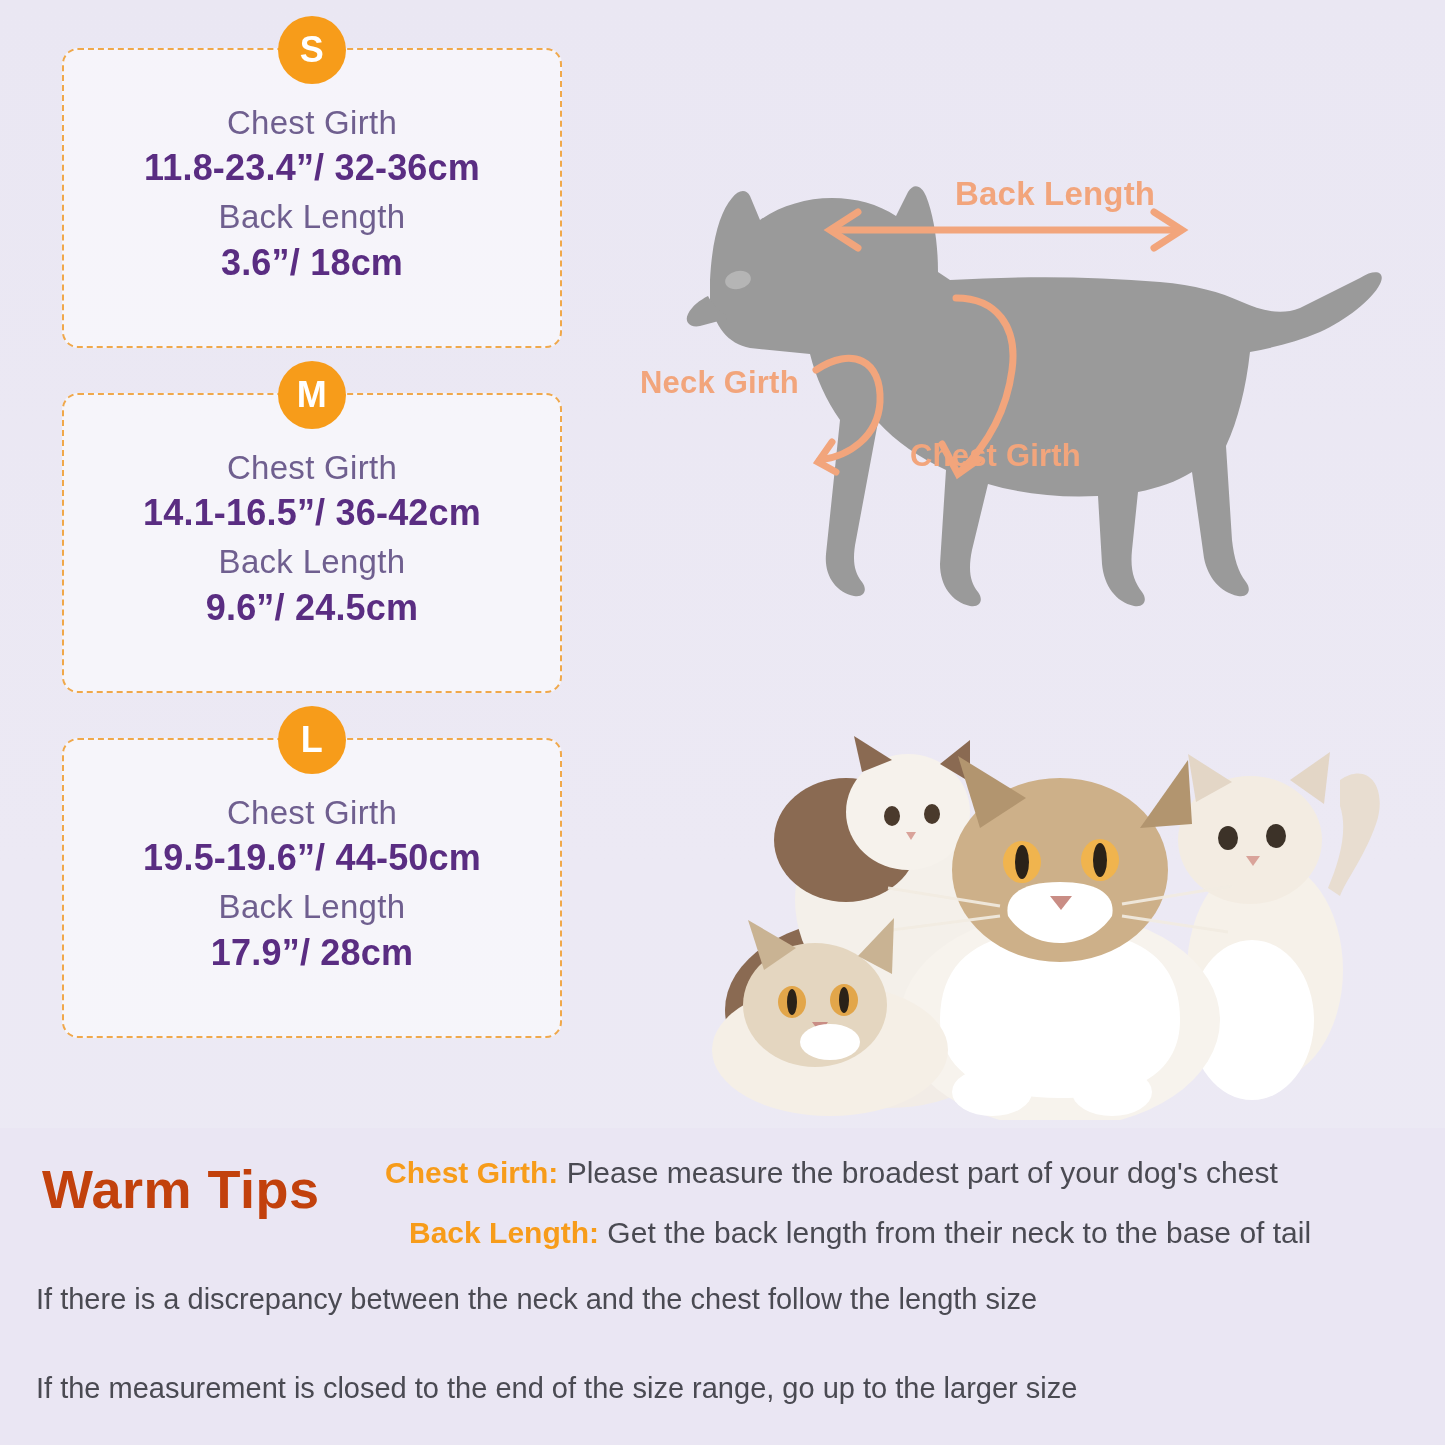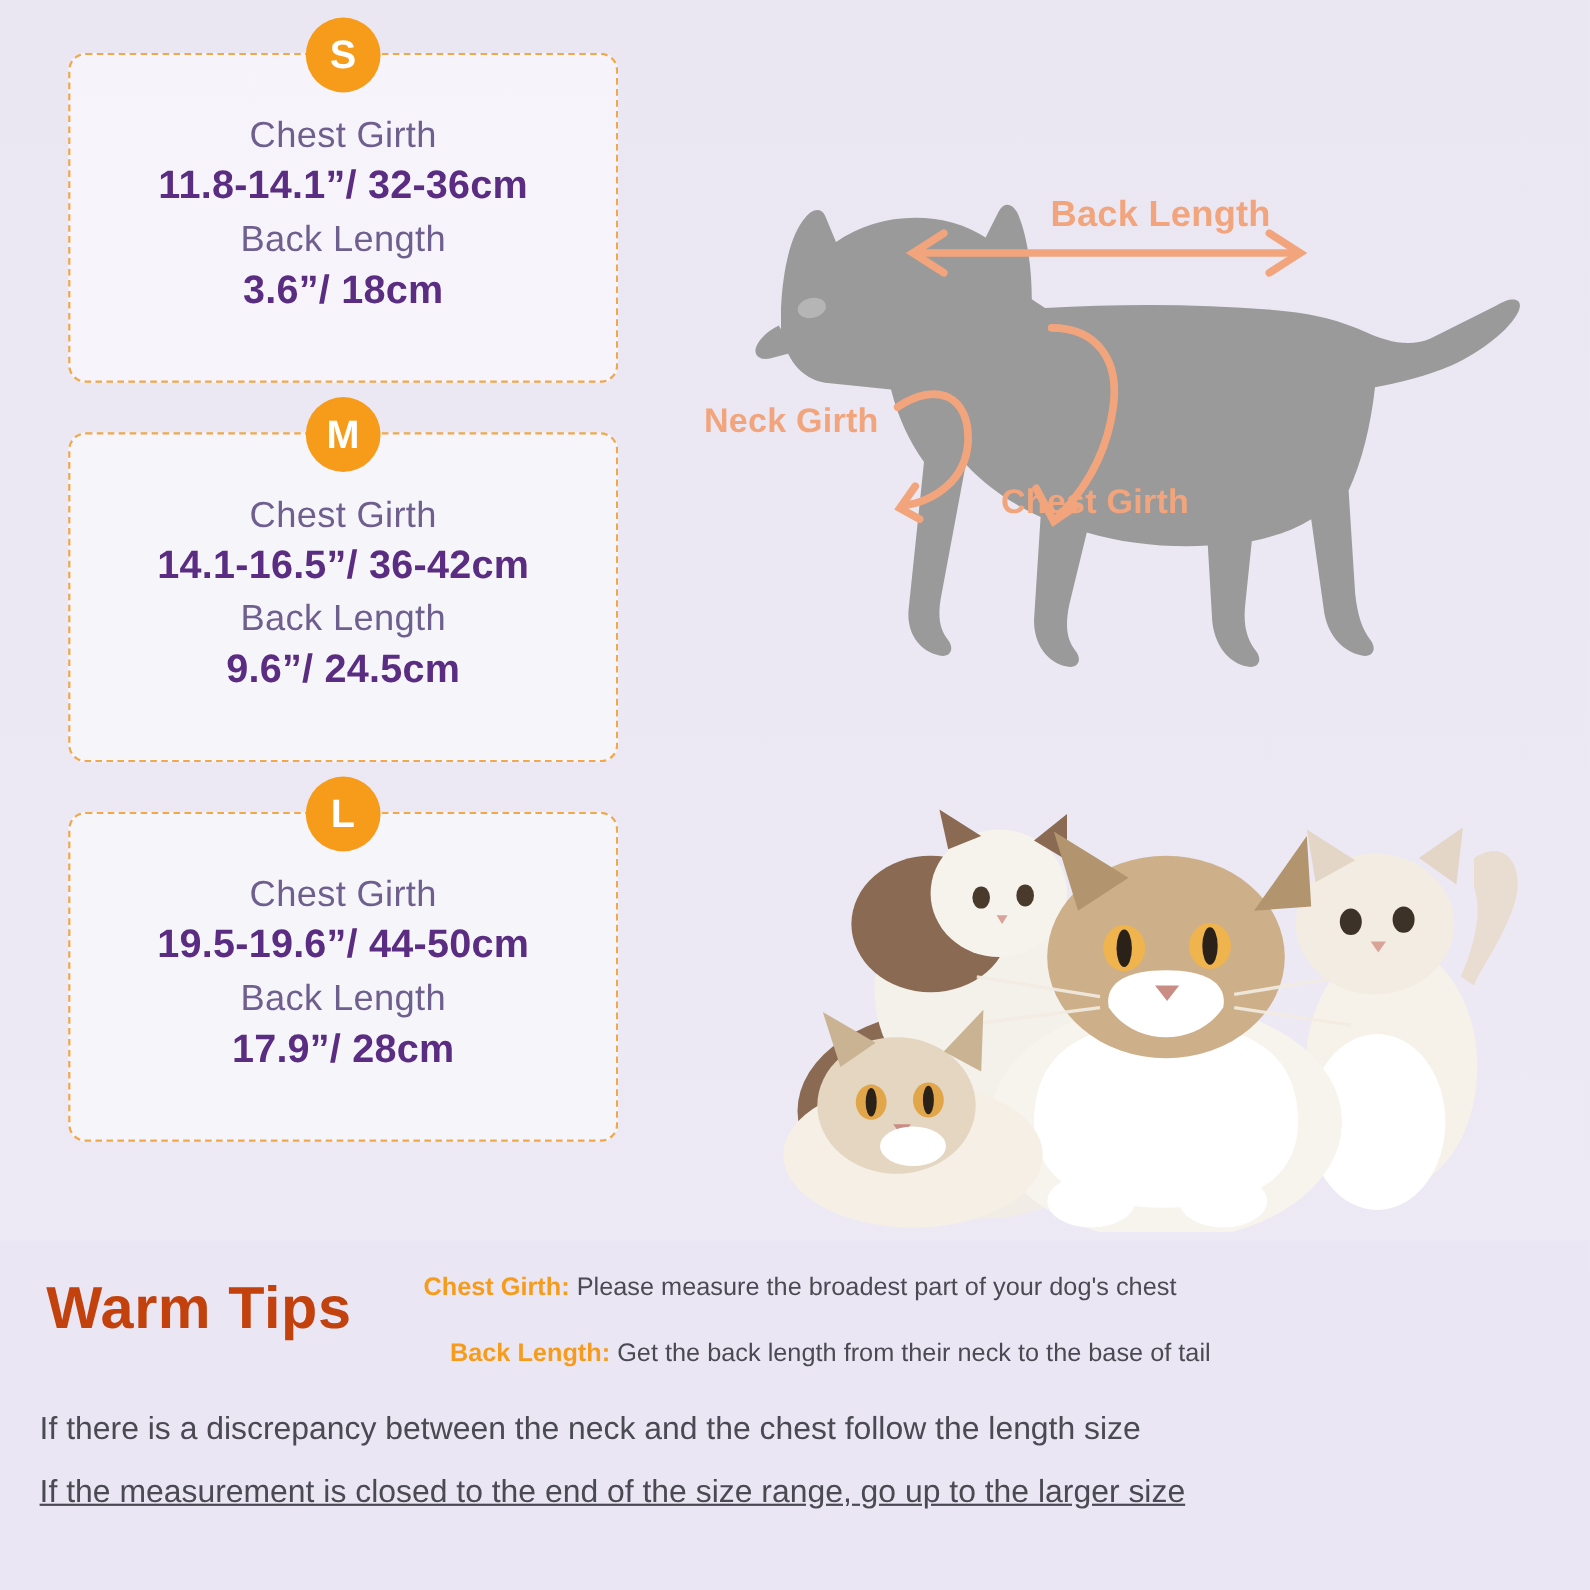--- a/index.html
+++ b/index.html
@@ -119,51 +119,51 @@
     left: 42px;
     top: 30px;
     font-size: 54px;
     font-weight: bold;
     color: #c2410c;
     letter-spacing: 0.5px;
   }
   .tipline {
     position: absolute;
     left: 385px;
-    font-size: 23px;
+    font-size: 30px;
     color: #4a4a52;
     white-space: nowrap;
   }
   .tipline .key {
     color: #f79c1a;
     font-weight: bold;
   }
   .tipline.one { top: 28px; }
   .tipline.two { top: 88px; margin-left: 24px; }
   .tipnote {
     position: absolute;
     left: 36px;
     font-size: 29px;
     color: #4a4a52;
     white-space: nowrap;
   }
   .tipnote.n1 { top: 155px; }
-  .tipnote.n2 { top: 212px; text-decoration: underline; }
+  .tipnote.n2 { top: 244px; }
 </style>
 </head>
 <body>
 
 <div class="page">
 
   <div class="cards">
 
     <div class="card s">
       <div class="badge">S</div>
       <div class="lbl">Chest Girth</div>
-      <div class="val">11.8-14.1”/ 32-36cm</div>
+      <div class="val">11.8-23.4”/ 32-36cm</div>
       <div class="lbl">Back Length</div>
       <div class="val">3.6”/ 18cm</div>
     </div>
 
     <div class="card m">
       <div class="badge">M</div>
       <div class="lbl">Chest Girth</div>
       <div class="val">14.1-16.5”/ 36-42cm</div>
       <div class="lbl">Back Length</div>
       <div class="val">9.6”/ 24.5cm</div>

